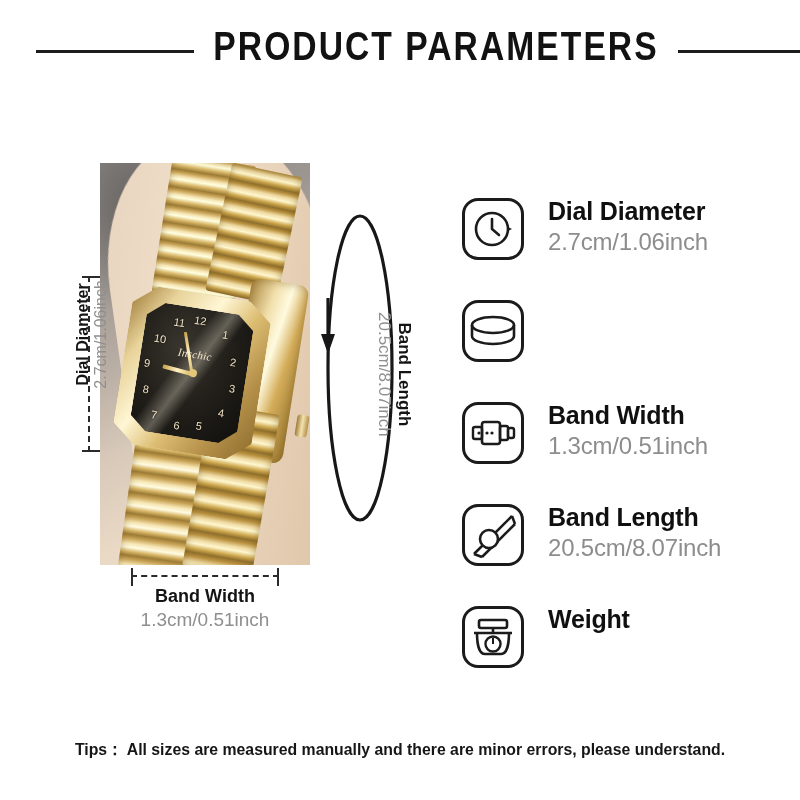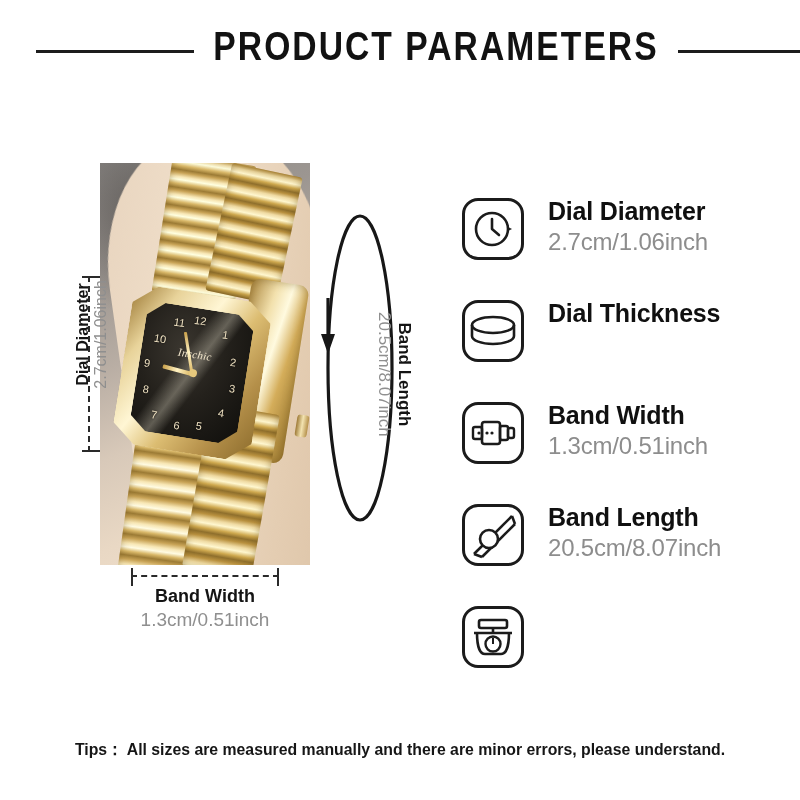--- a/index.html
+++ b/index.html
@@ -465,21 +465,20 @@
   </div>
 
   <div class="spec-row">
     <div class="spec-icon">
       <svg width="56" height="56" viewBox="0 0 56 56">
         <ellipse cx="28" cy="22" rx="21" ry="8" fill="none" stroke="#1b1b1b" stroke-width="2.6"></ellipse>
         <path d="M7 22 L7 33 A21 8 0 0 0 49 33 L49 22" fill="none" stroke="#1b1b1b" stroke-width="2.6"></path>
       </svg>
     </div>
     <div class="spec-text">
-      <span class="spec-label">Dial Thickness</span>
     </div>
   </div>
 
   <div class="spec-row">
     <div class="spec-icon">
       <svg width="56" height="56" viewBox="0 0 56 56">
         <rect x="17" y="17" width="18" height="22" rx="2.5" fill="none" stroke="#1b1b1b" stroke-width="2.6"></rect>
         <rect x="8" y="22" width="9" height="12" rx="2" fill="none" stroke="#1b1b1b" stroke-width="2.4"></rect>
         <rect x="35" y="21" width="8" height="14" rx="2" fill="none" stroke="#1b1b1b" stroke-width="2.4"></rect>
         <rect x="43" y="23" width="6" height="10" rx="2" fill="none" stroke="#1b1b1b" stroke-width="2.4"></rect>
@@ -515,18 +514,19 @@
       <svg width="56" height="56" viewBox="0 0 56 56">
         <rect x="14" y="11" width="28" height="8" rx="2" fill="none" stroke="#1b1b1b" stroke-width="2.6"></rect>
         <path d="M28 19 L28 24" stroke="#1b1b1b" stroke-width="2.6"></path>
         <path d="M9 24 L47 24" stroke="#1b1b1b" stroke-width="2.6"></path>
         <path d="M12 24 C12 40 16 45 20 45 L36 45 C40 45 44 40 44 24" fill="none" stroke="#1b1b1b" stroke-width="2.6"></path>
         <circle cx="28" cy="35" r="7.5" fill="none" stroke="#1b1b1b" stroke-width="2.4"></circle>
         <path d="M28 35 L28 29" stroke="#1b1b1b" stroke-width="2"></path>
       </svg>
     </div>
     <div class="spec-text">
+      <span class="spec-label">Weight</span>
     </div>
   </div>
 
 </div>
 
 <div class="footer">Tips： All sizes are measured manually and there are minor errors, please understand.</div>
 
 </body></html>

